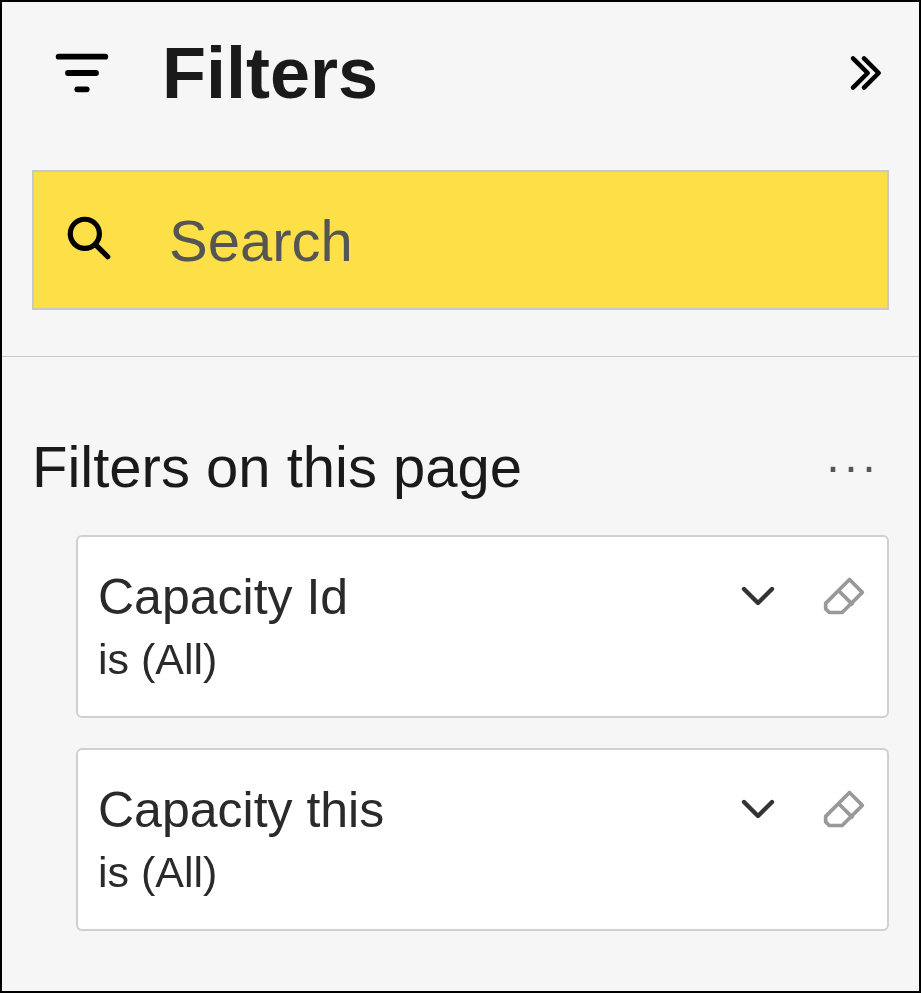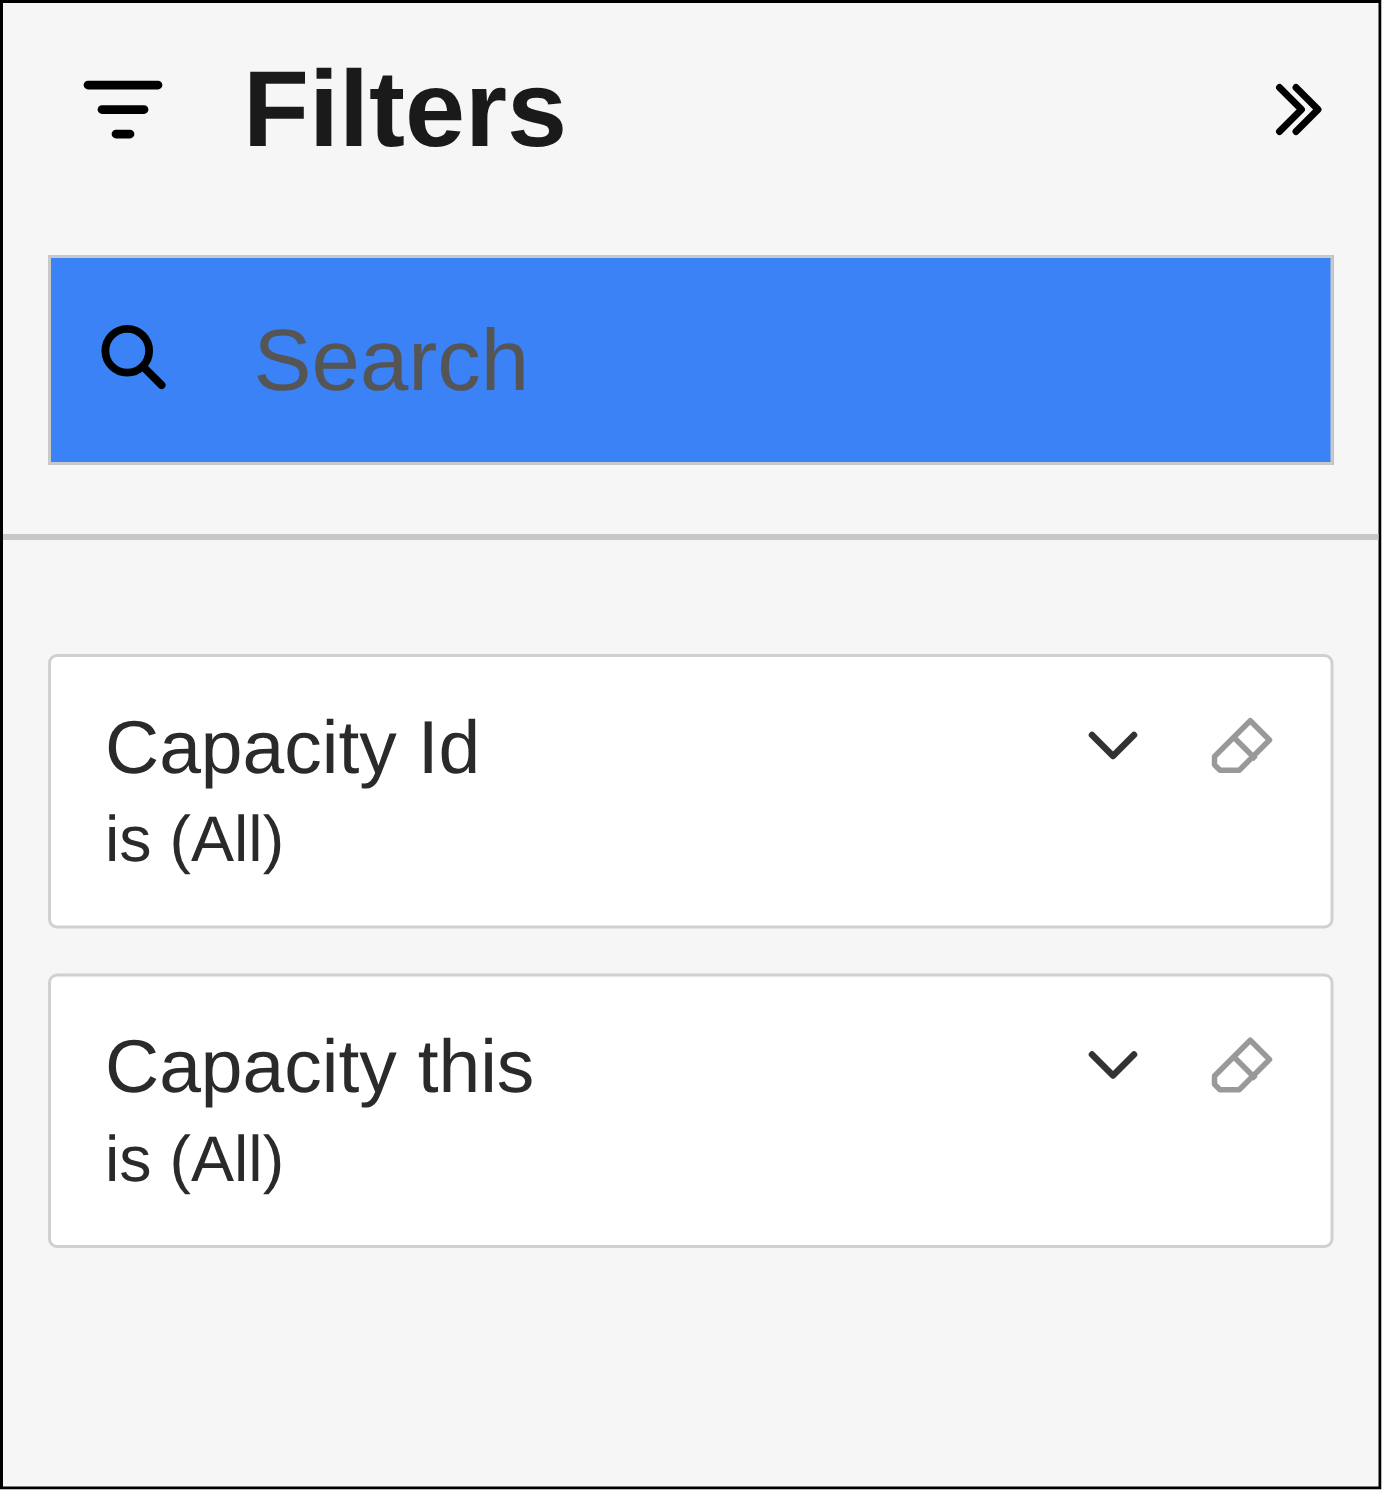--- a/index.html
+++ b/index.html
@@ -47,21 +47,21 @@
   }
   .search-wrap {
     padding: 20px 30px 30px 30px;
   }
   .search-box {
     display: flex;
     align-items: center;
     width: 100%;
     height: 140px;
     border: 2px solid #c8c8c8;
-    background: #3b82f6;
+    background: #fde047;
     padding: 16px 30px;
   }
   .search-icon {
     width: 55px;
     height: 55px;
     margin-right: 55px;
   }
   .search-input {
     border: none;
     background: transparent;
@@ -94,25 +94,26 @@
     font-size: 48px;
     color: #555;
     cursor: pointer;
     letter-spacing: 2px;
     padding: 0 10px;
   }
   .card {
     background: #fff;
     border: 2px solid #d0d0d0;
     border-radius: 6px;
-    padding: 28px 36px;
+    padding: 28px 20px;
     margin-bottom: 30px;
     display: flex;
     align-items: flex-start;
     cursor: pointer;
+    margin-left: 44px;
   }
   .card-text {
     flex: 1;
   }
   .card-title {
     font-size: 50px;
     color: #2a2a2a;
     line-height: 1.3;
   }
   .card-sub {
@@ -165,20 +166,24 @@
           <line x1="15.5" y1="15.5" x2="21" y2="21"></line>
         </svg>
       </div>
       <input class="search-input" type="text" placeholder="Search" style="">
     </div>
   </div>
 
   <div class="divider"></div>
 
   <div class="section">
+    <div class="section-header">
+      <div class="section-title">Filters on this page</div>
+      <div class="more-btn">···</div>
+    </div>
 
     <div class="card">
       <div class="card-text">
         <div class="card-title">Capacity Id</div>
         <div class="card-sub">is (All)</div>
       </div>
       <div class="card-actions">
         <div class="chevron">
           <svg viewBox="0 0 24 24" width="42" height="42" fill="none" stroke="#333" stroke-width="2.5" stroke-linecap="round" stroke-linejoin="round">
             <polyline points="4 8 12 16 20 8"></polyline>

